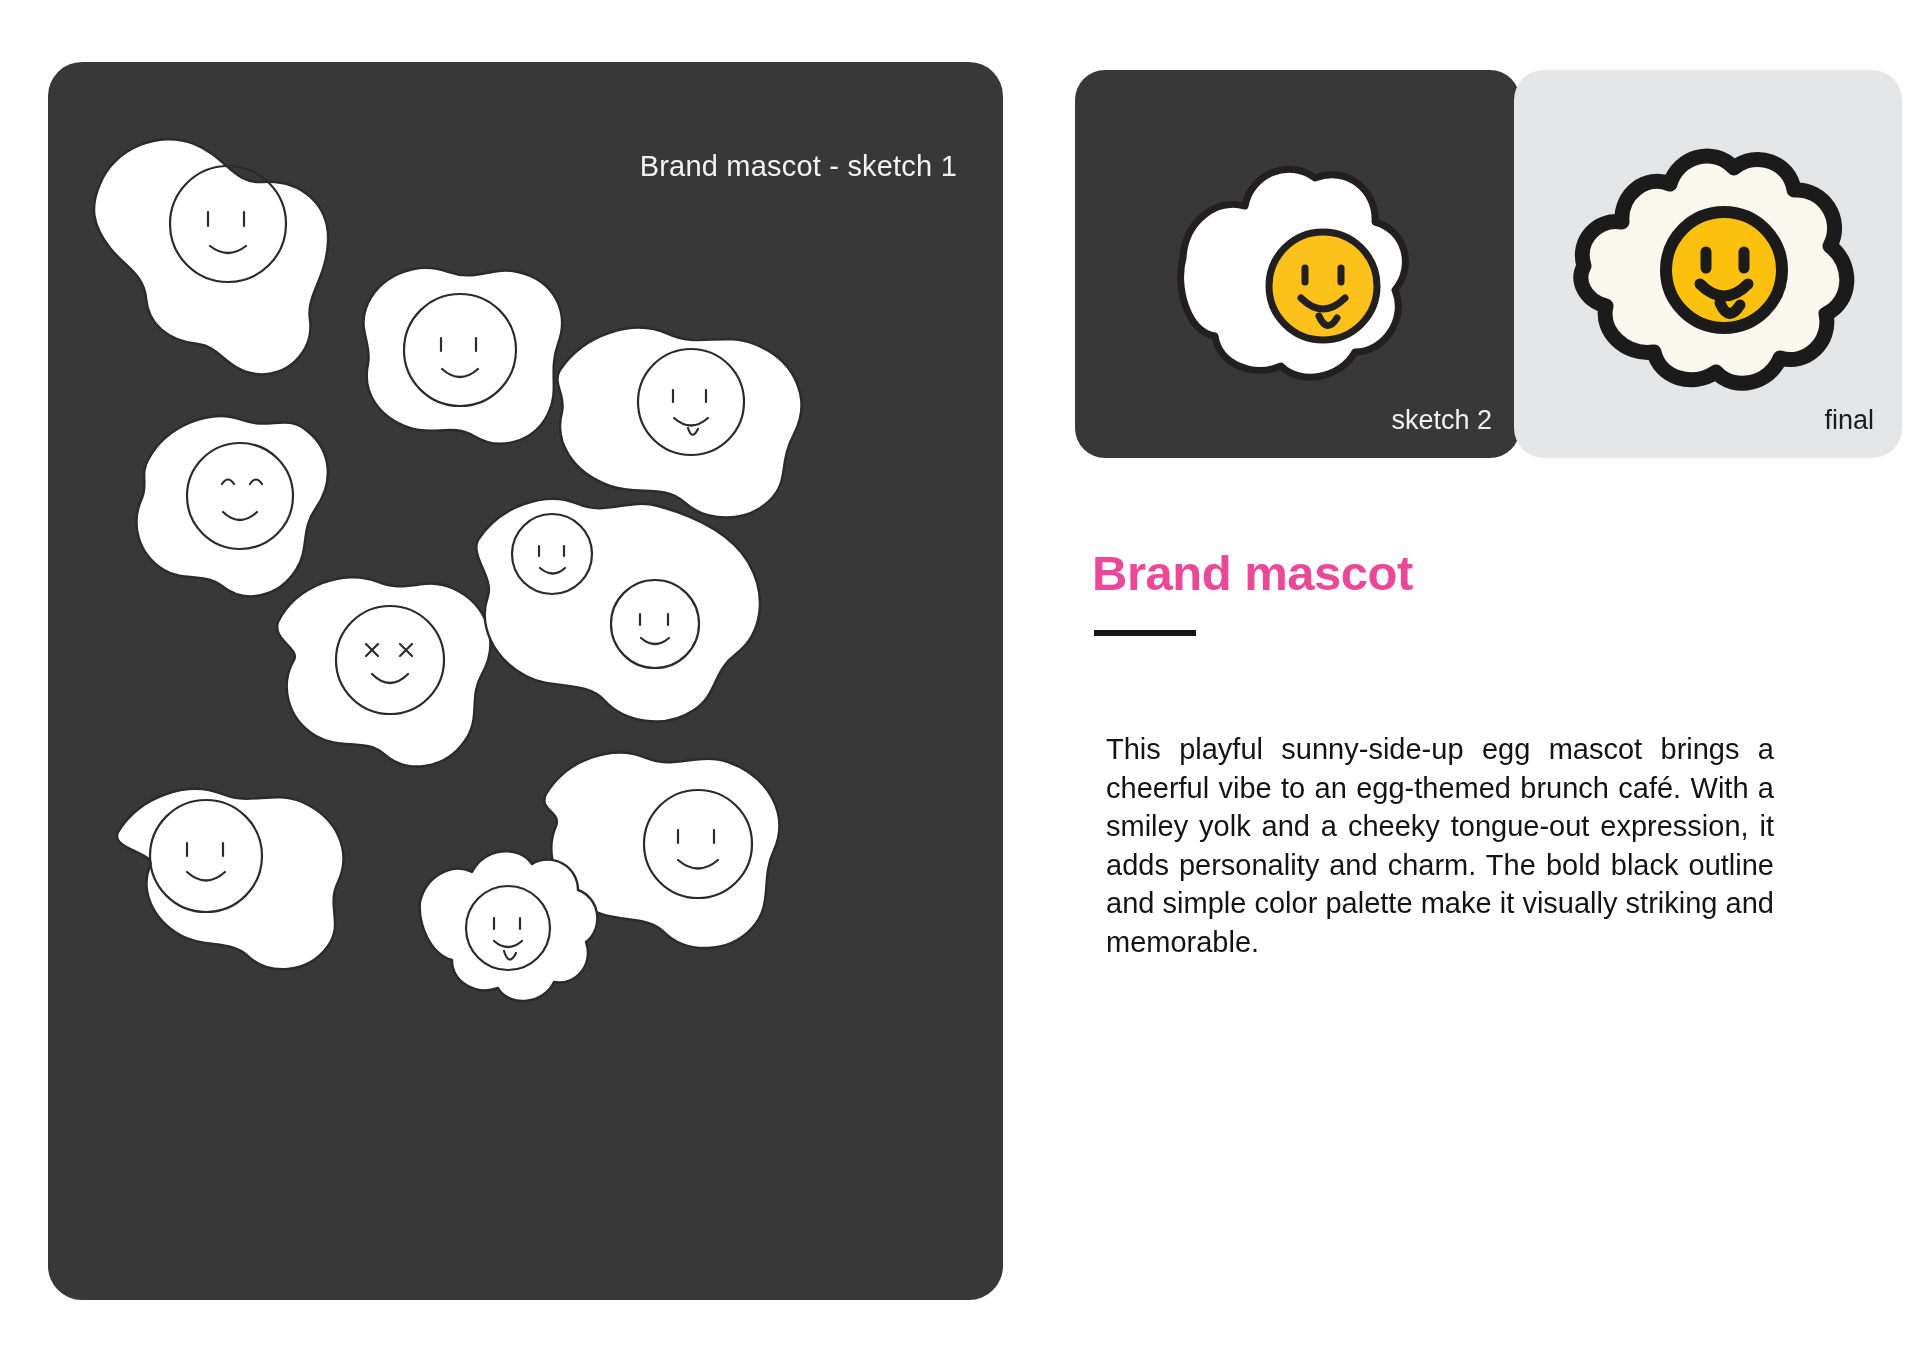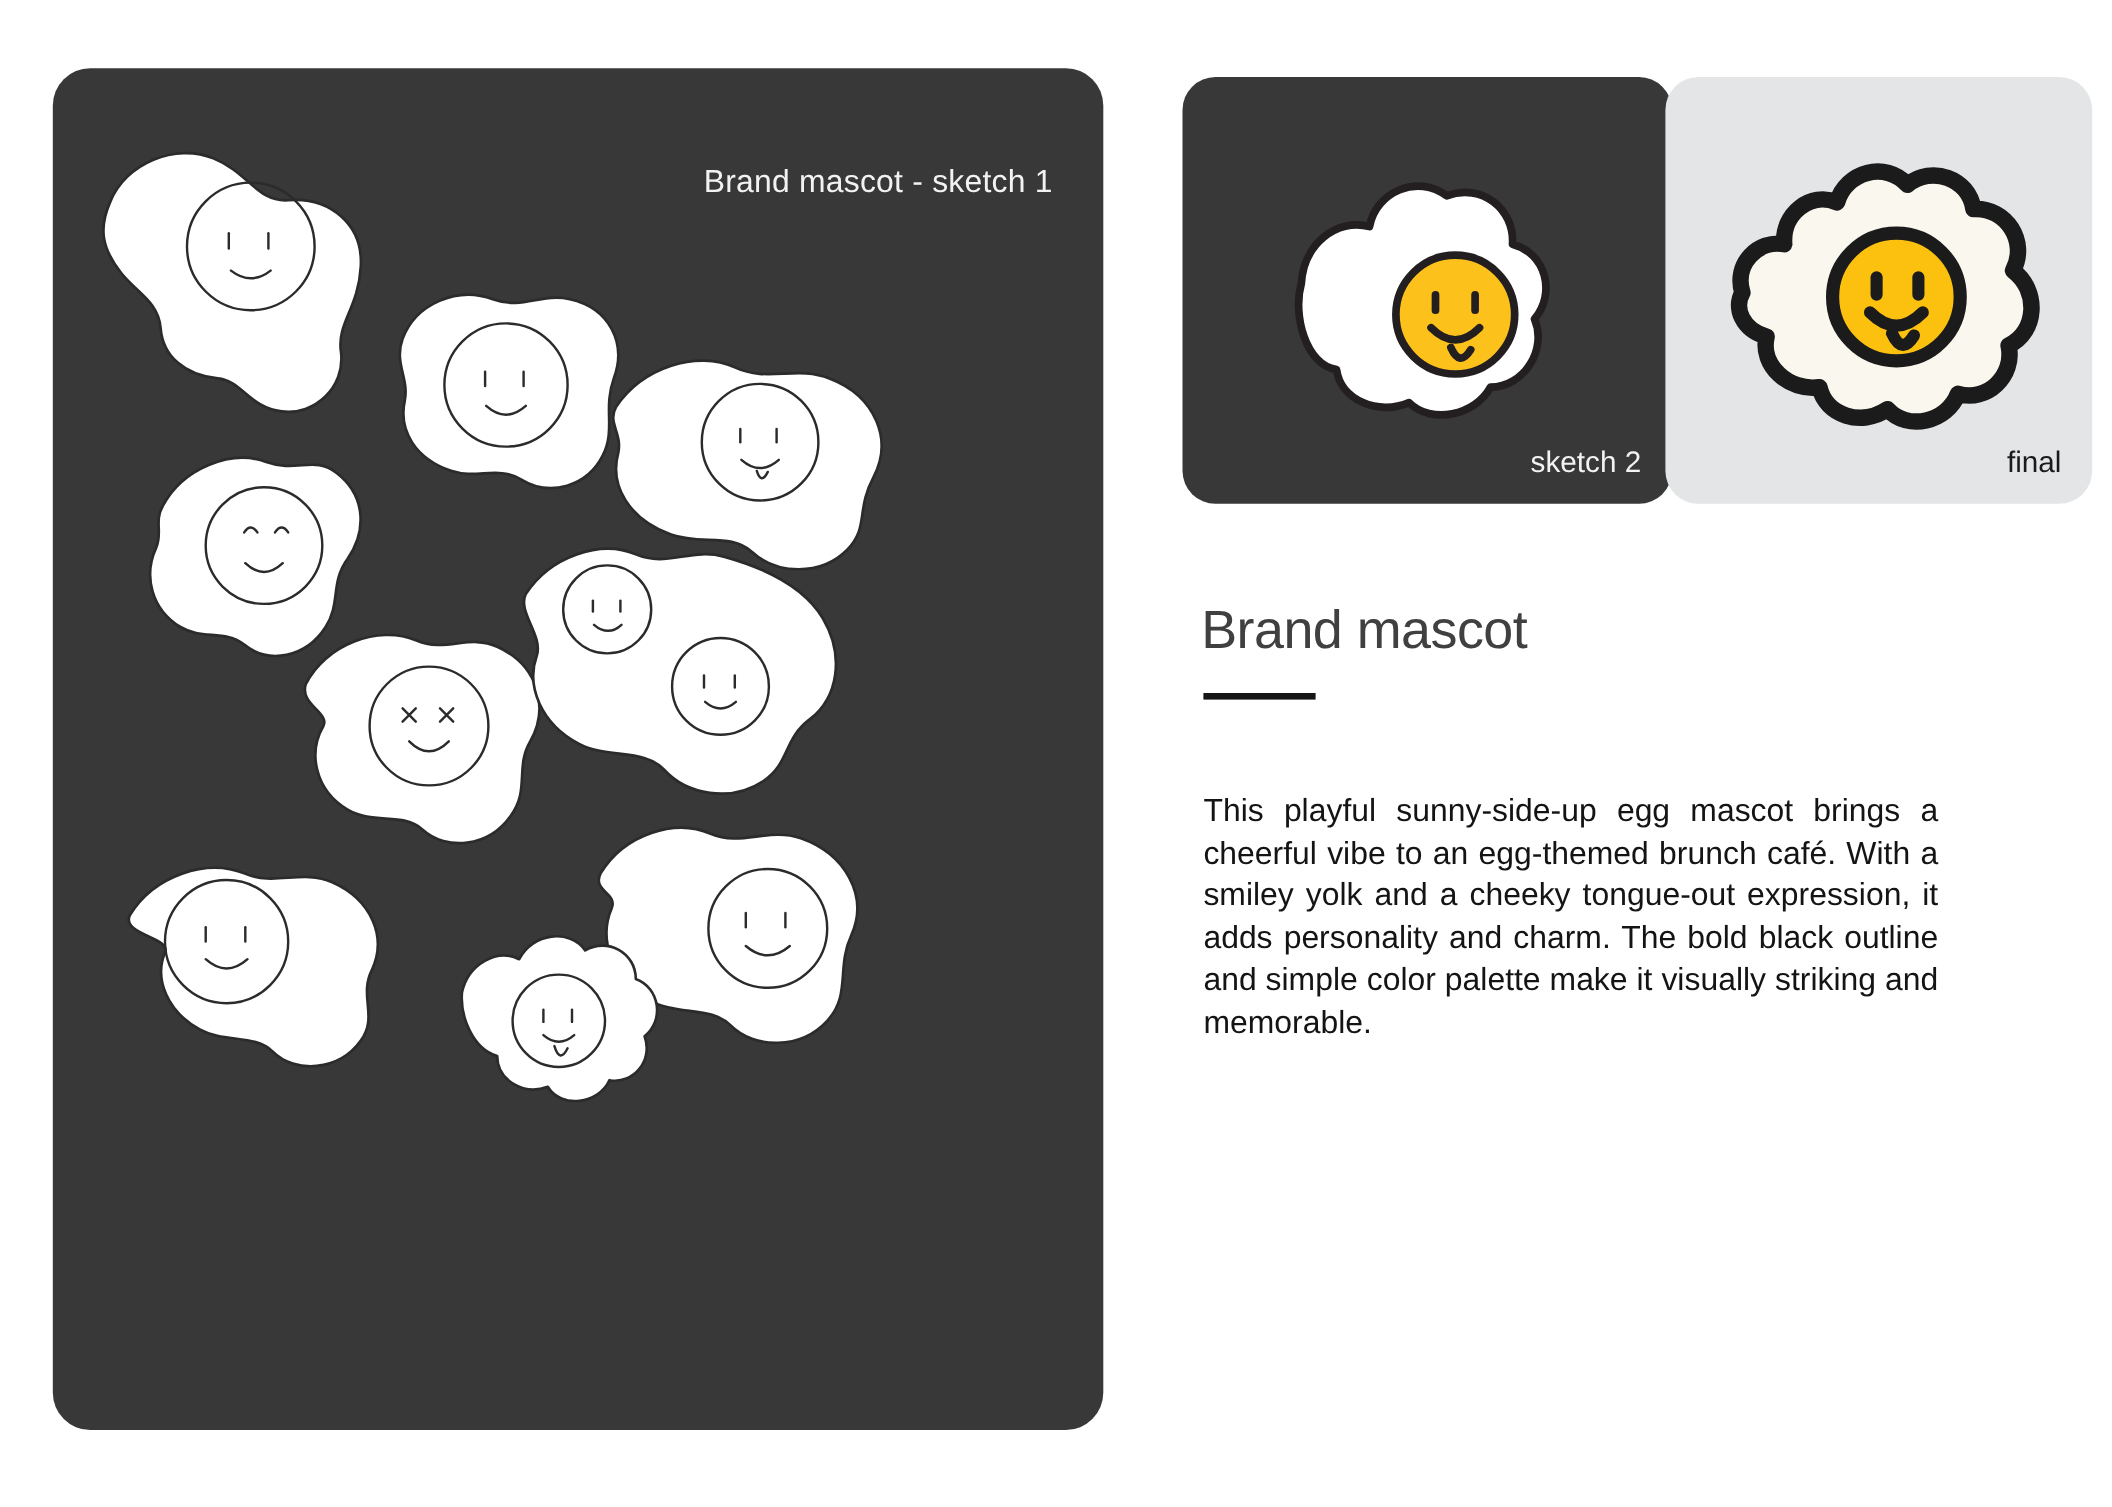--- a/index.html
+++ b/index.html
@@ -55,41 +55,41 @@
   }
   .thumb-sketch2 .thumb-label{color:#f2f2f2;}
   .thumb-final .thumb-label{color:#1b1b1b;}
   .thumb-art{position:absolute;left:0;top:0;width:388px;height:388px;}
 
   
   .headline{
     position:absolute;
     left:1092px;top:545px;
     font-size:49px;
-    font-weight:normal;
-    color:#404040;
+    font-weight:bold;
+    color:#ec4899;
     letter-spacing:-.5px;
     white-space:nowrap;
   }
   .rule{
     position:absolute;
     left:1094px;top:630px;
     width:102px;height:6px;
     background:#161616;
   }
   .body-copy{
     position:absolute;
     left:1094px;top:718px;
     width:668px;
     font-size:29px;
     line-height:1.33;
     color:#141414;
     text-align:justify;
     text-justify:inter-word;
-    margin:0;
+    margin:12px;
   }
 </style>
 </head>
 <body>
 
 <div class="page">
 
   <div class="sketch-board">
 
     <svg class="board-svg" viewBox="0 0 955 1238">

